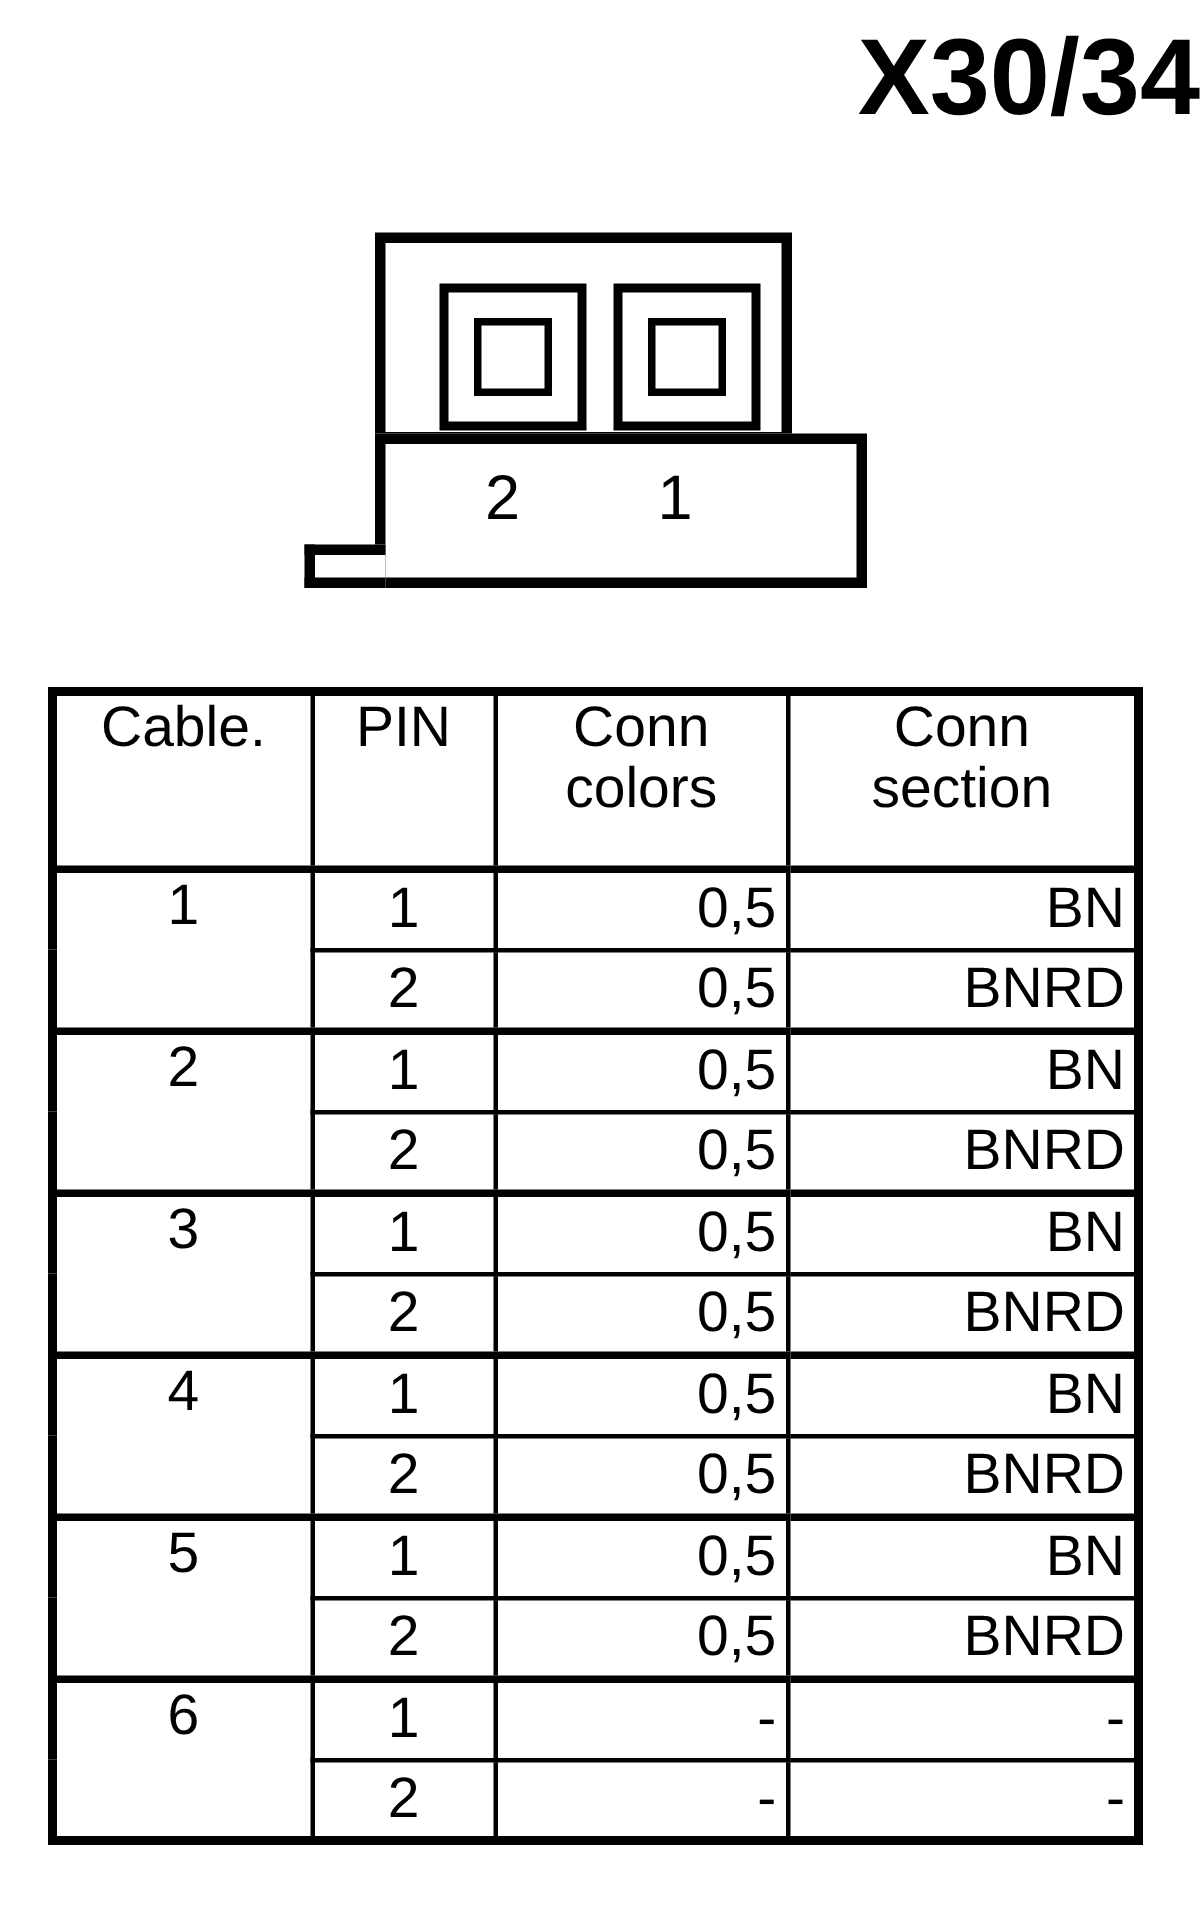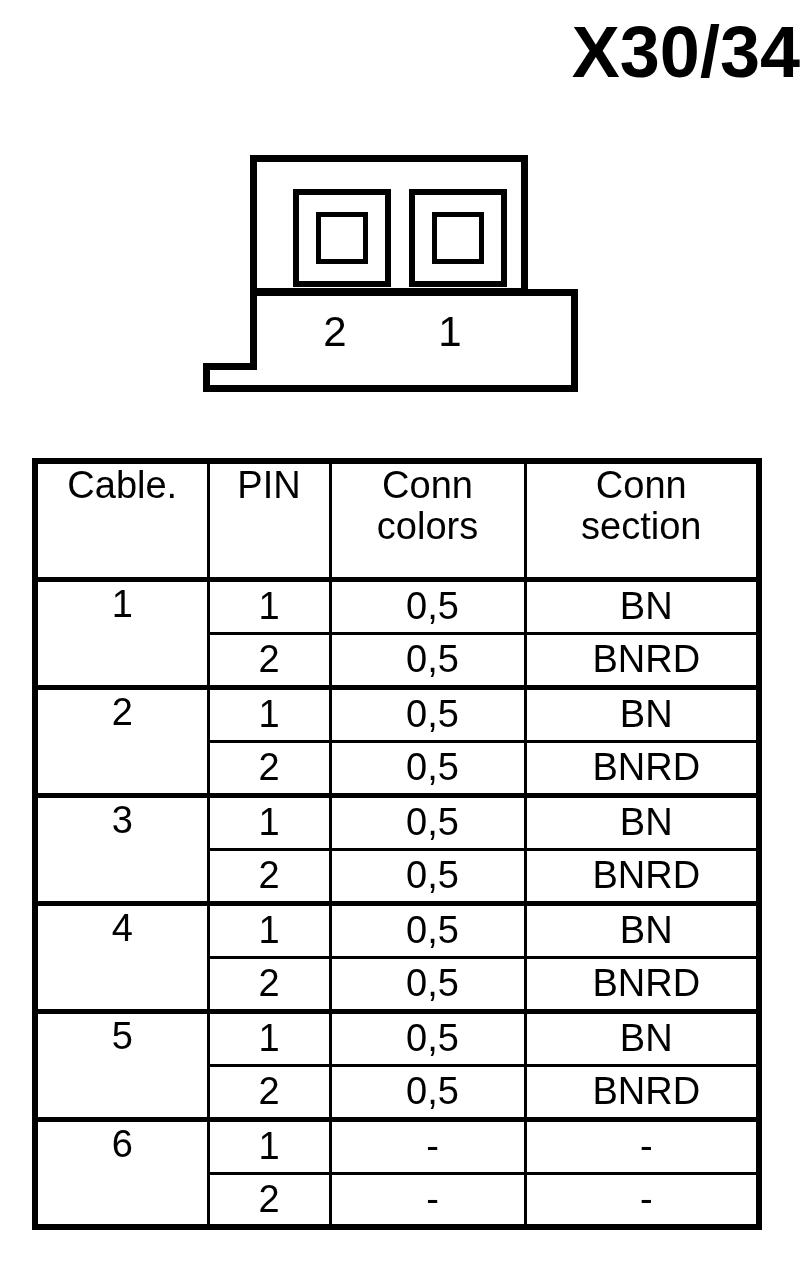--- a/index.html
+++ b/index.html
@@ -146,21 +146,21 @@
 
   td.conn-cell {
     text-align: center;
     vertical-align: top;
     padding-top: 2px;
   }
   td.pin-cell {
     text-align: center;
   }
   td.cross-cell, td.colors-cell {
-    text-align: center;
+    text-align: right;
     padding-left: 16px;
   }
   tbody tr td { height: 54px; box-sizing: border-box; }
 
   
   tbody tr.group-start > td { border-top: 5px solid #000; }
 </style>
 </head>
 <body>
 

